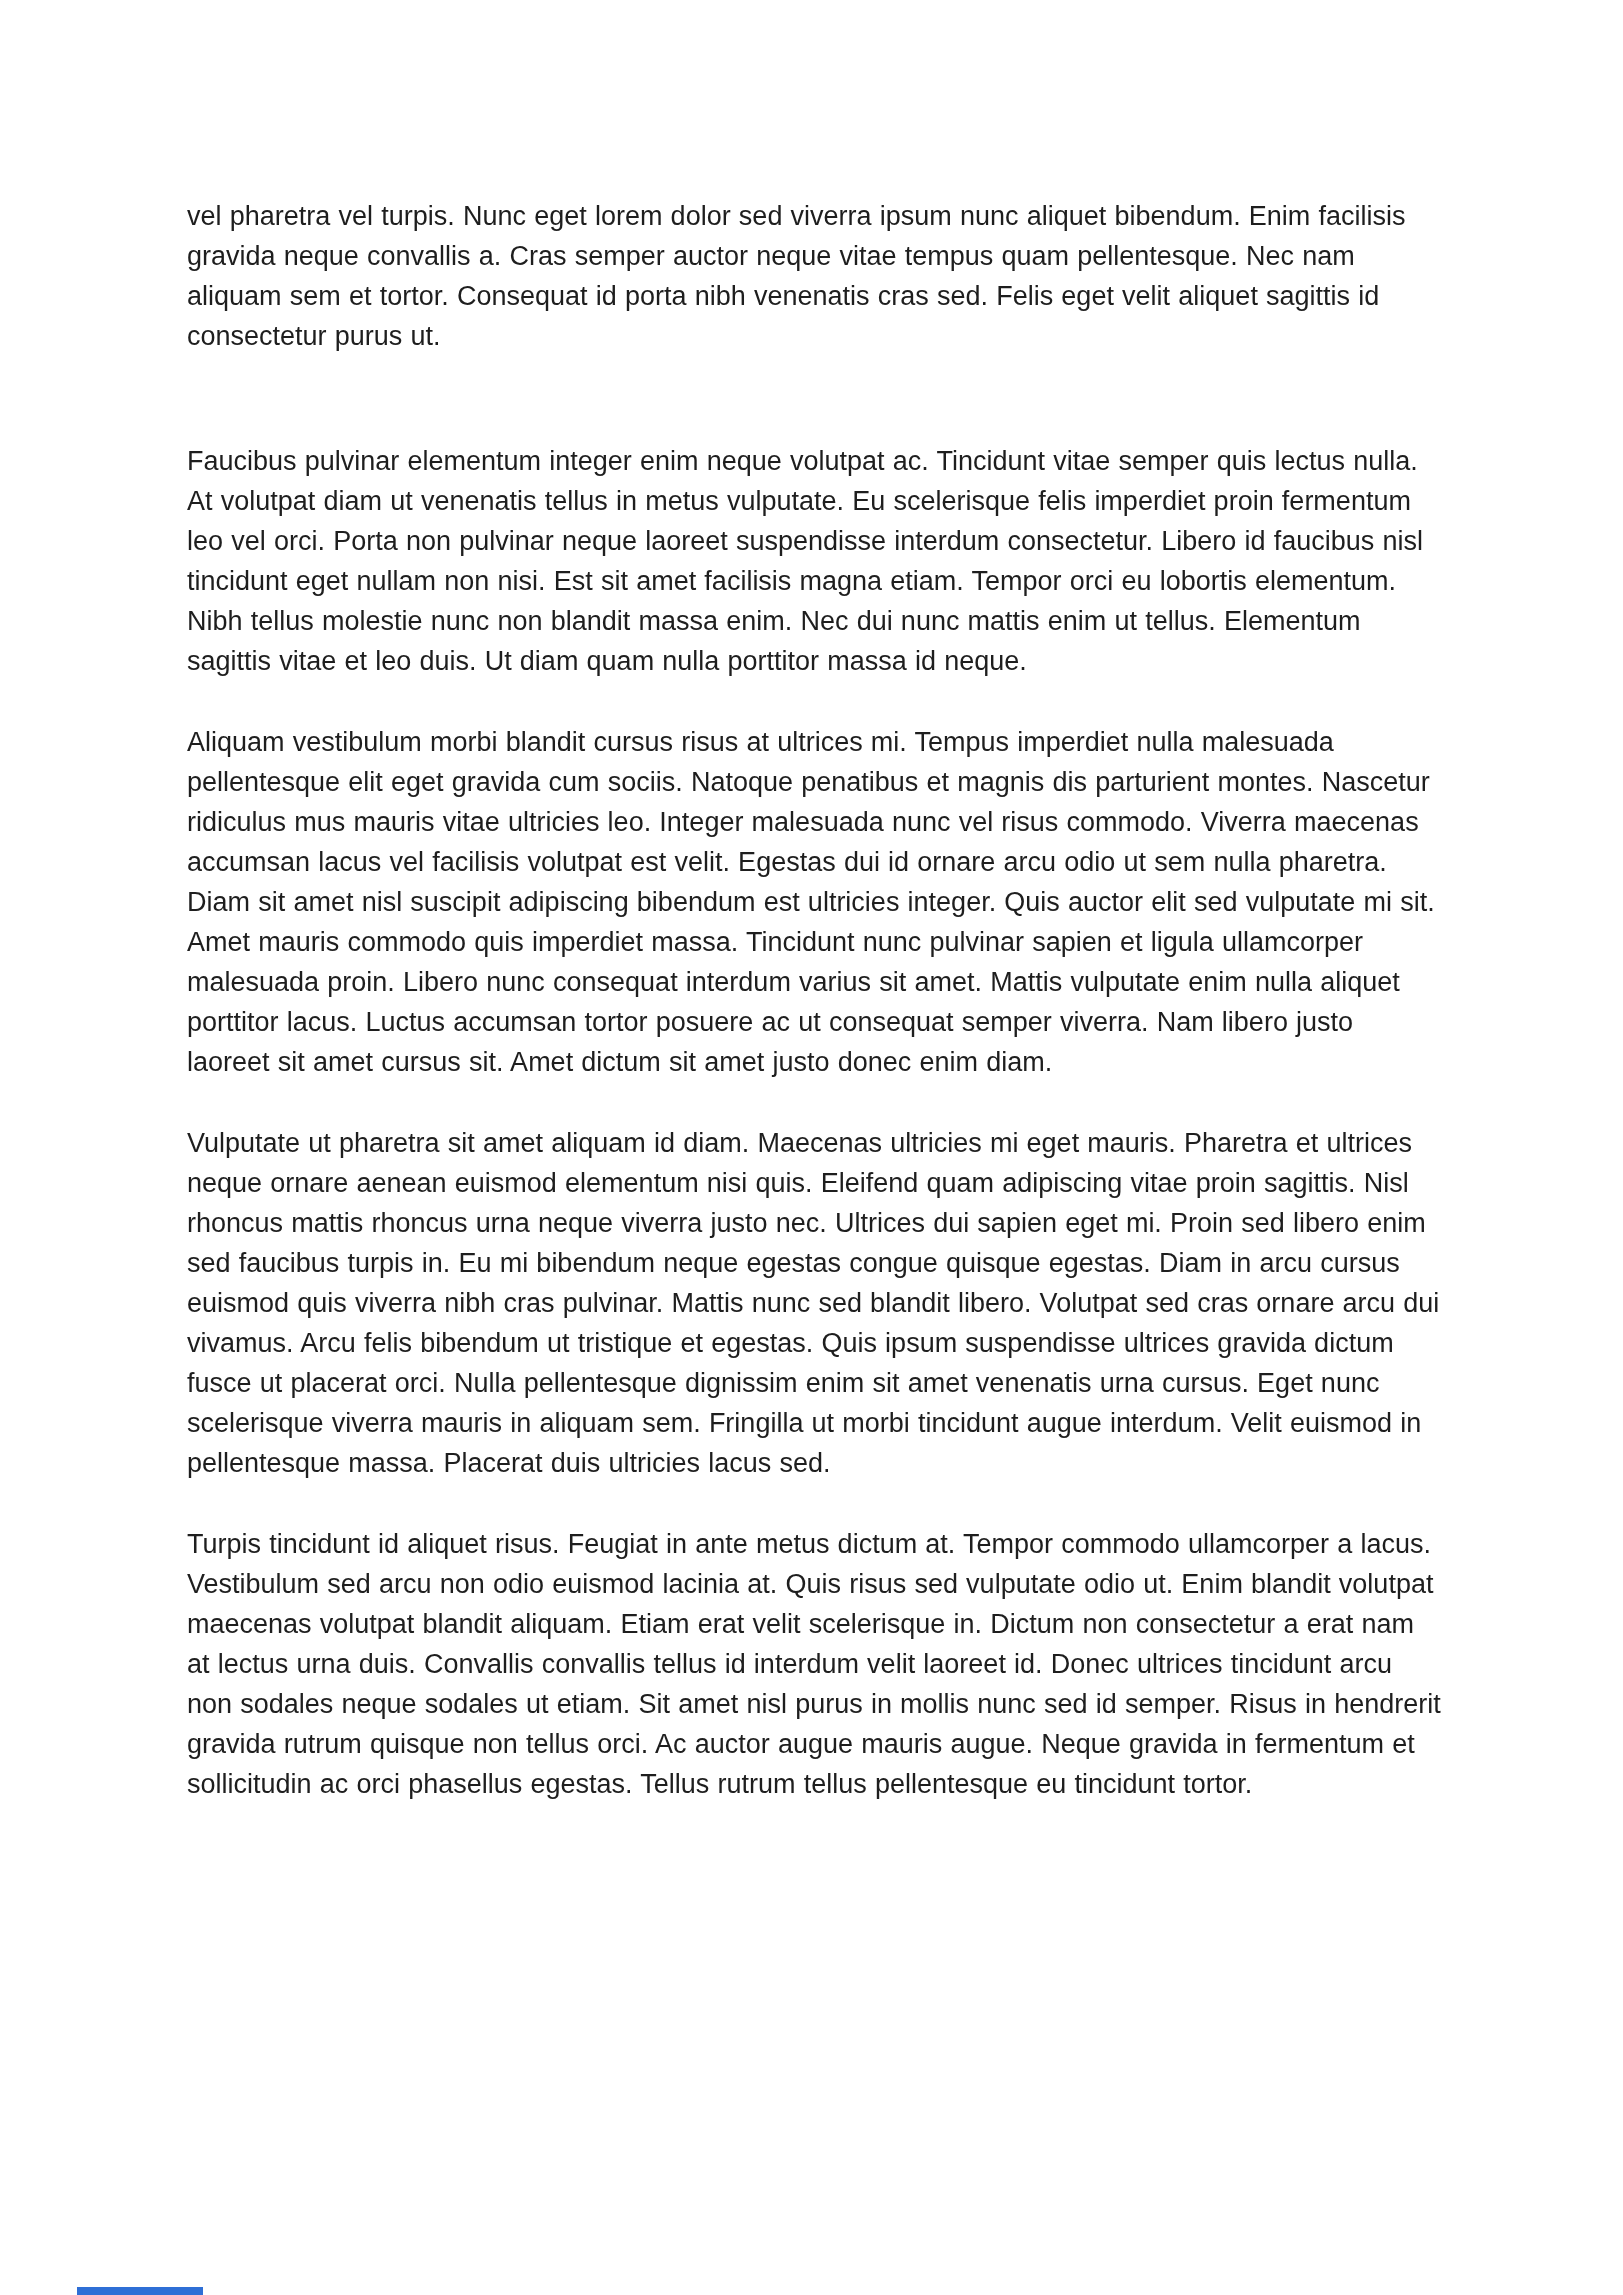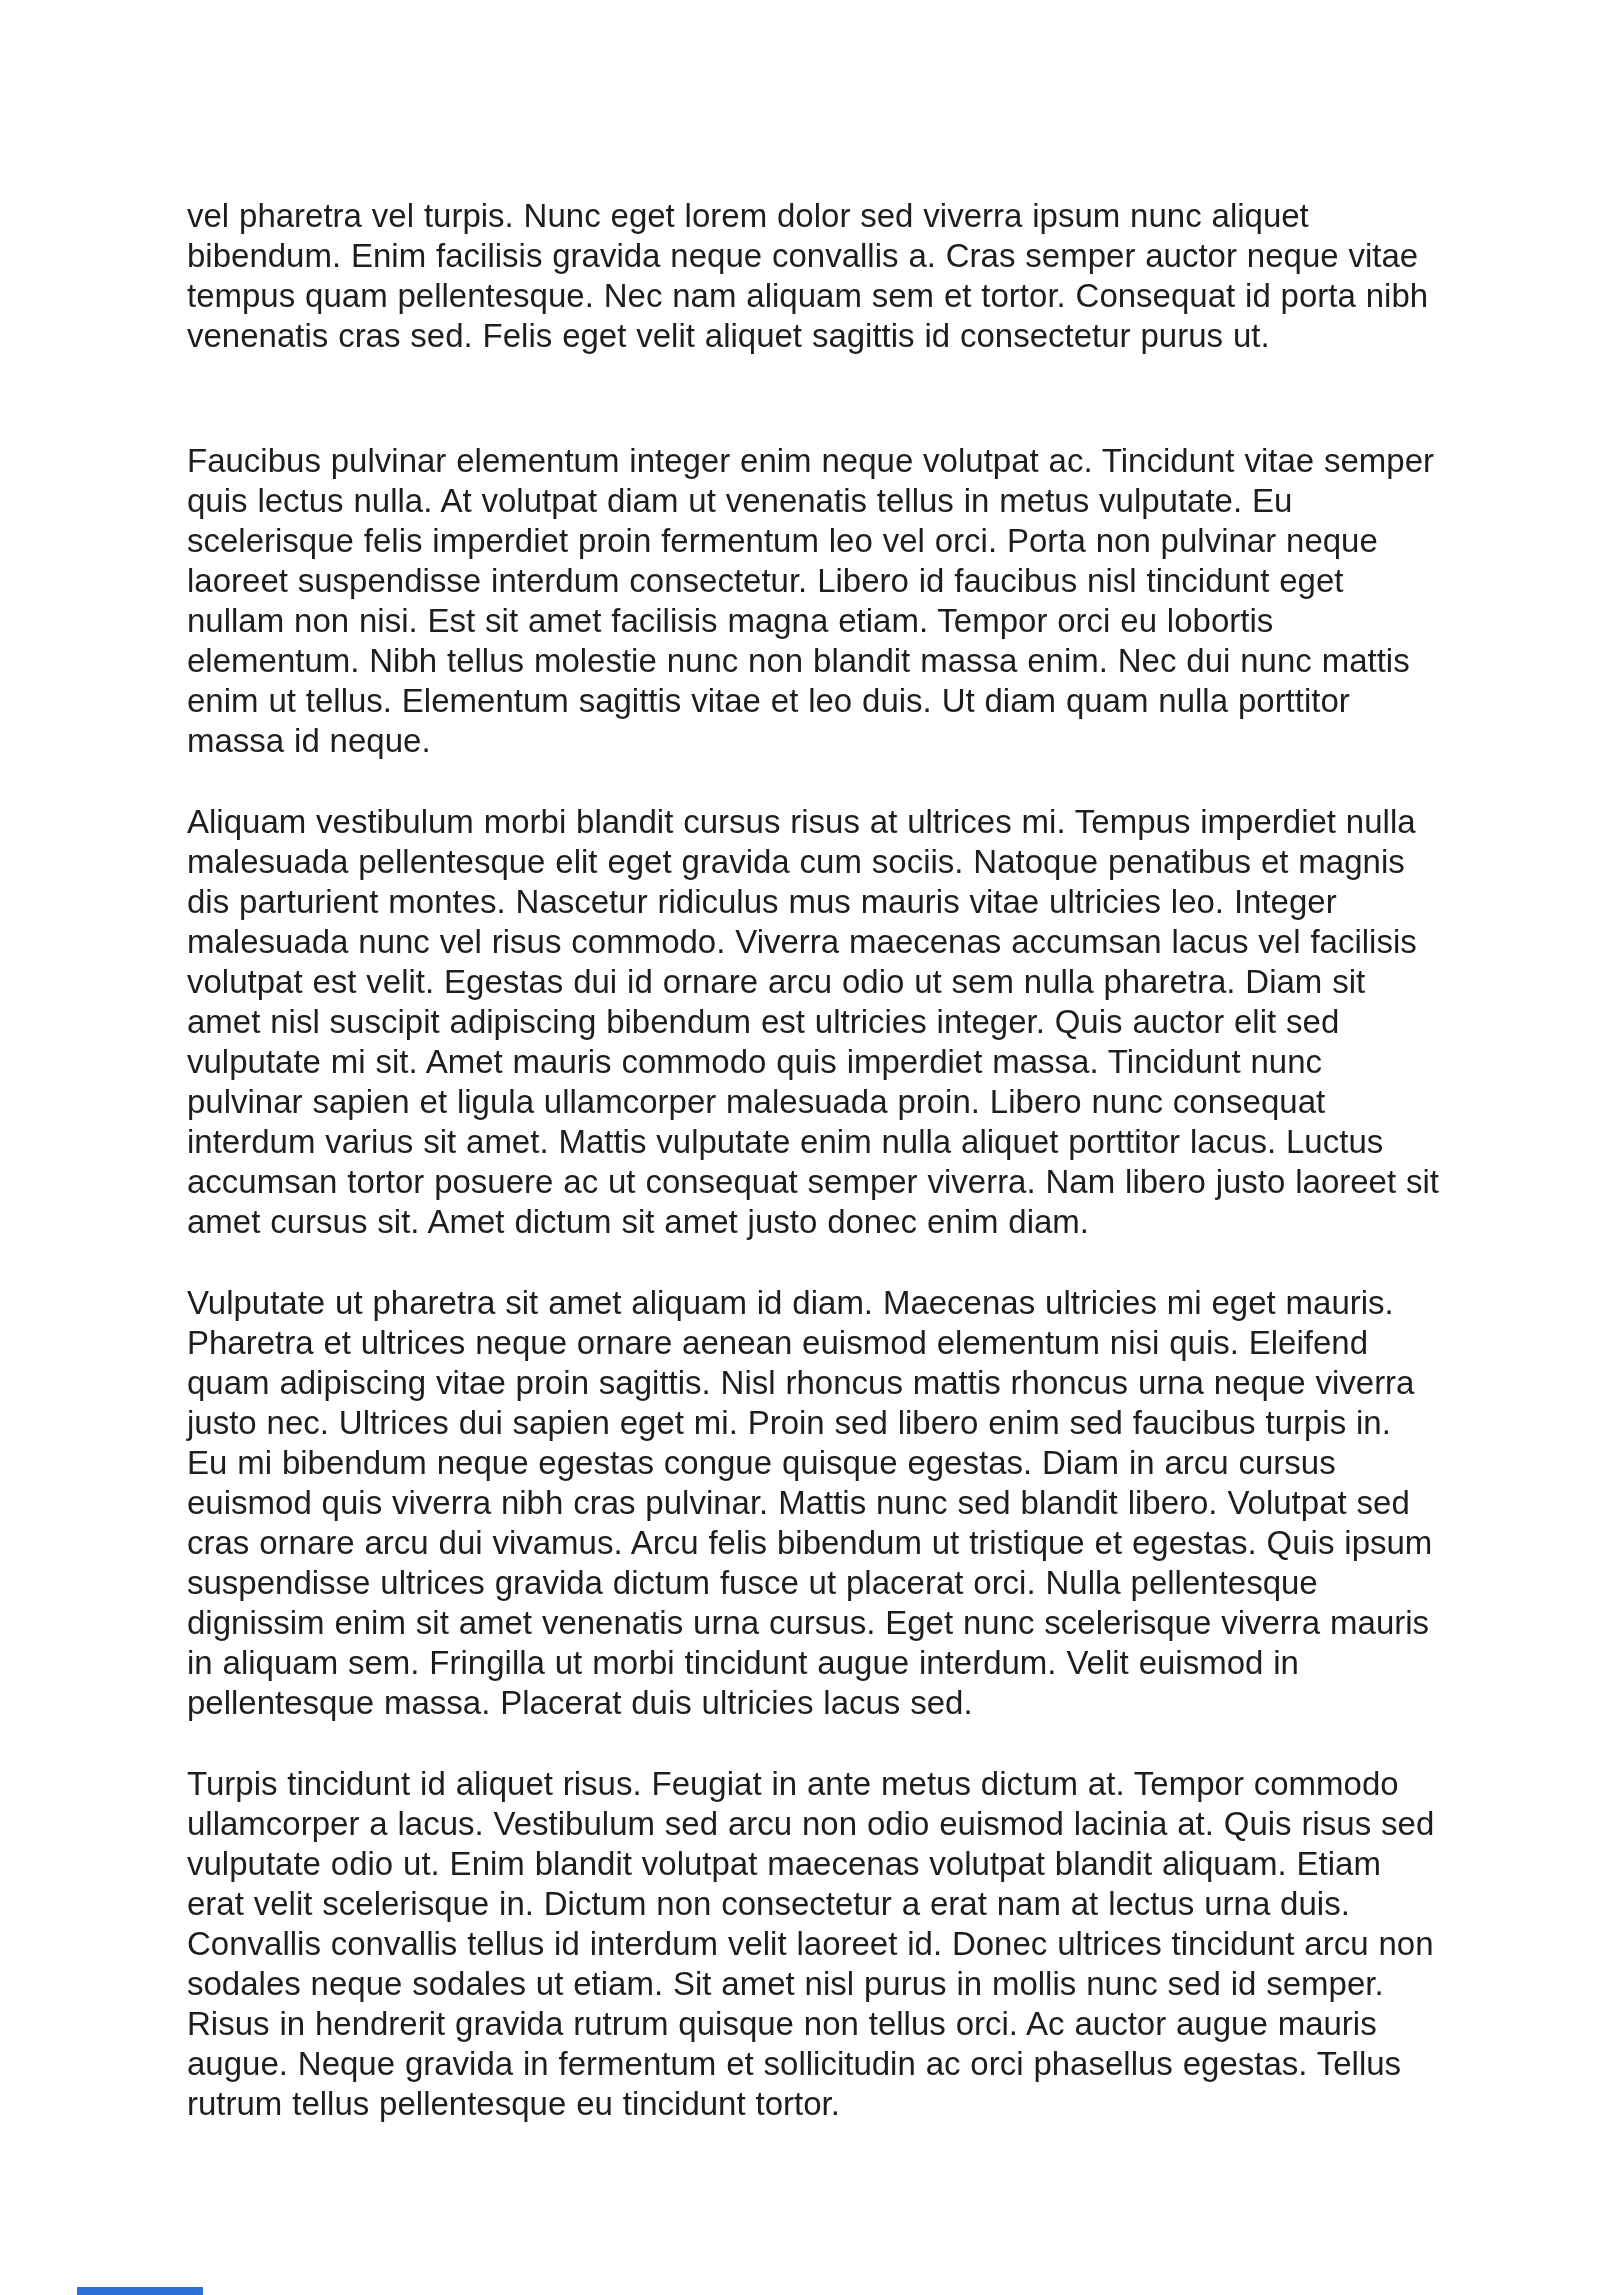--- a/index.html
+++ b/index.html
@@ -20,21 +20,21 @@
     width: 1623px;
     height: 2295px;
     background: #ffffff;
   }
   .content {
     position: absolute;
     left: 187px;
     top: 196px;
     width: 1254px;
     color: #1e1e1e;
-    font-size: 33px;
+    font-size: 27px;
     line-height: 40px;
     text-align: left;
     word-spacing: 0.7px;
   }
   .content p {
     margin: 0 0 41px 0;
     padding: 0;
   }
   .content p.first-para {
     margin-bottom: 85px;

